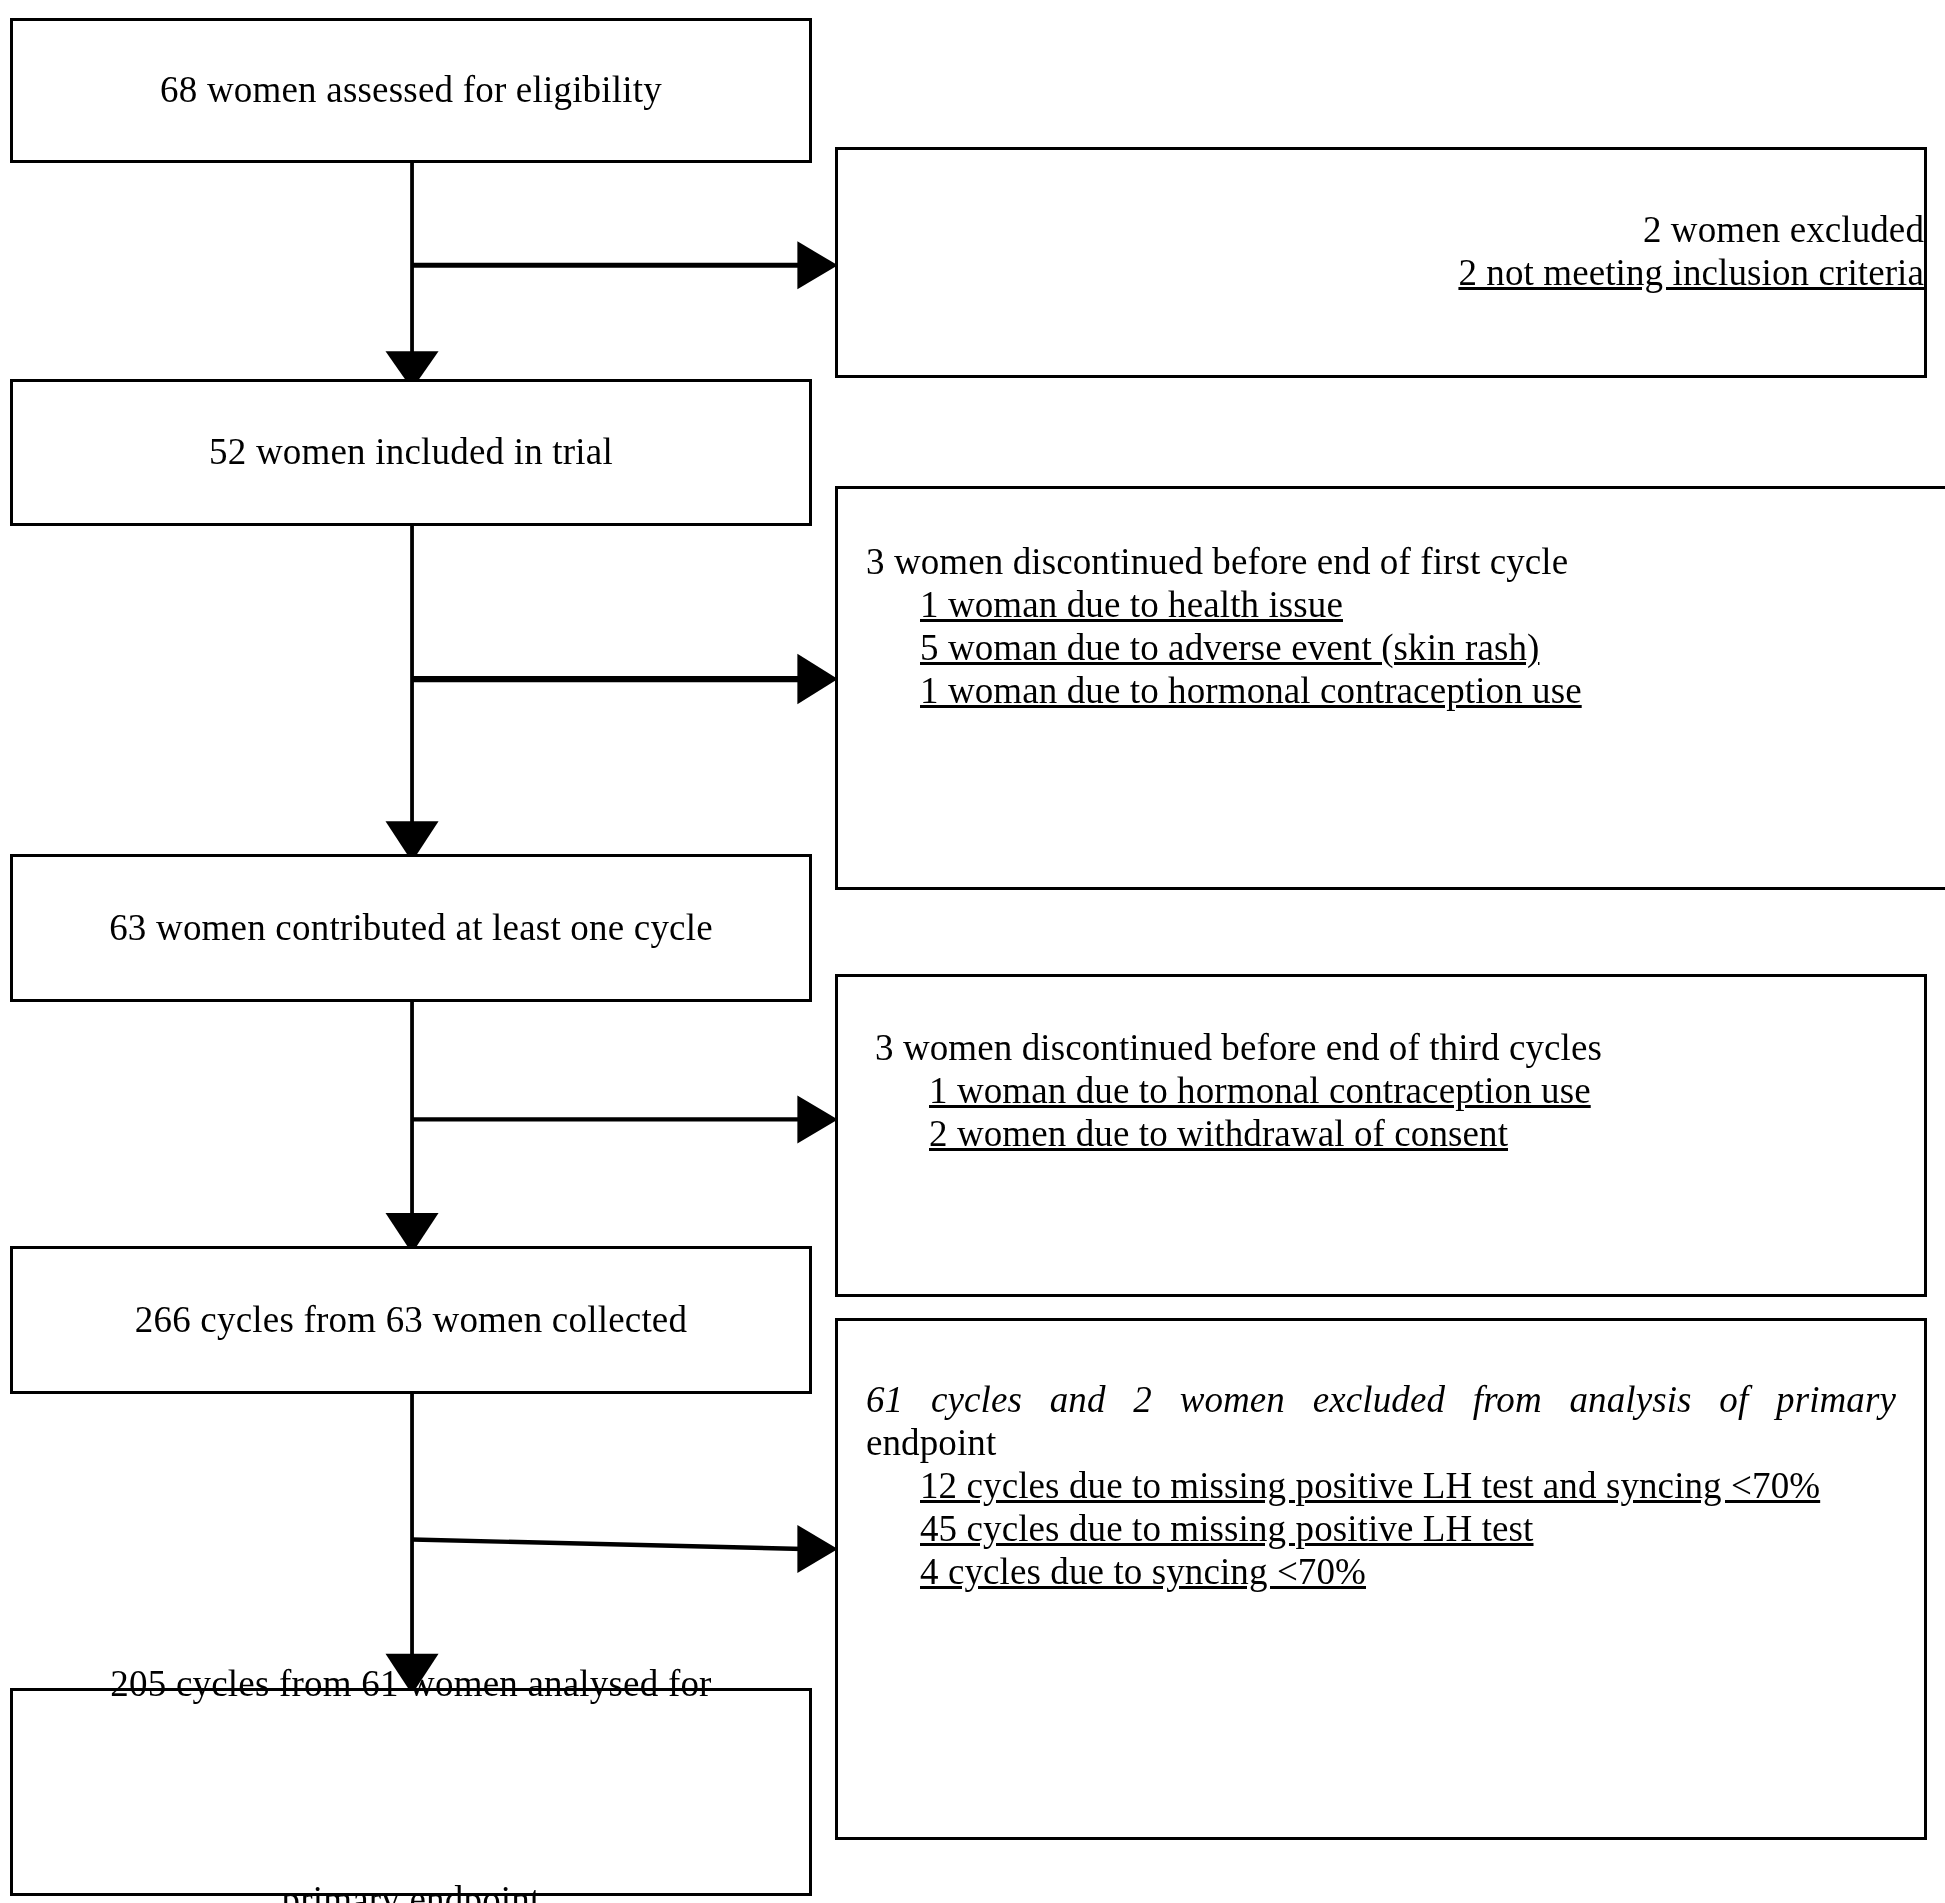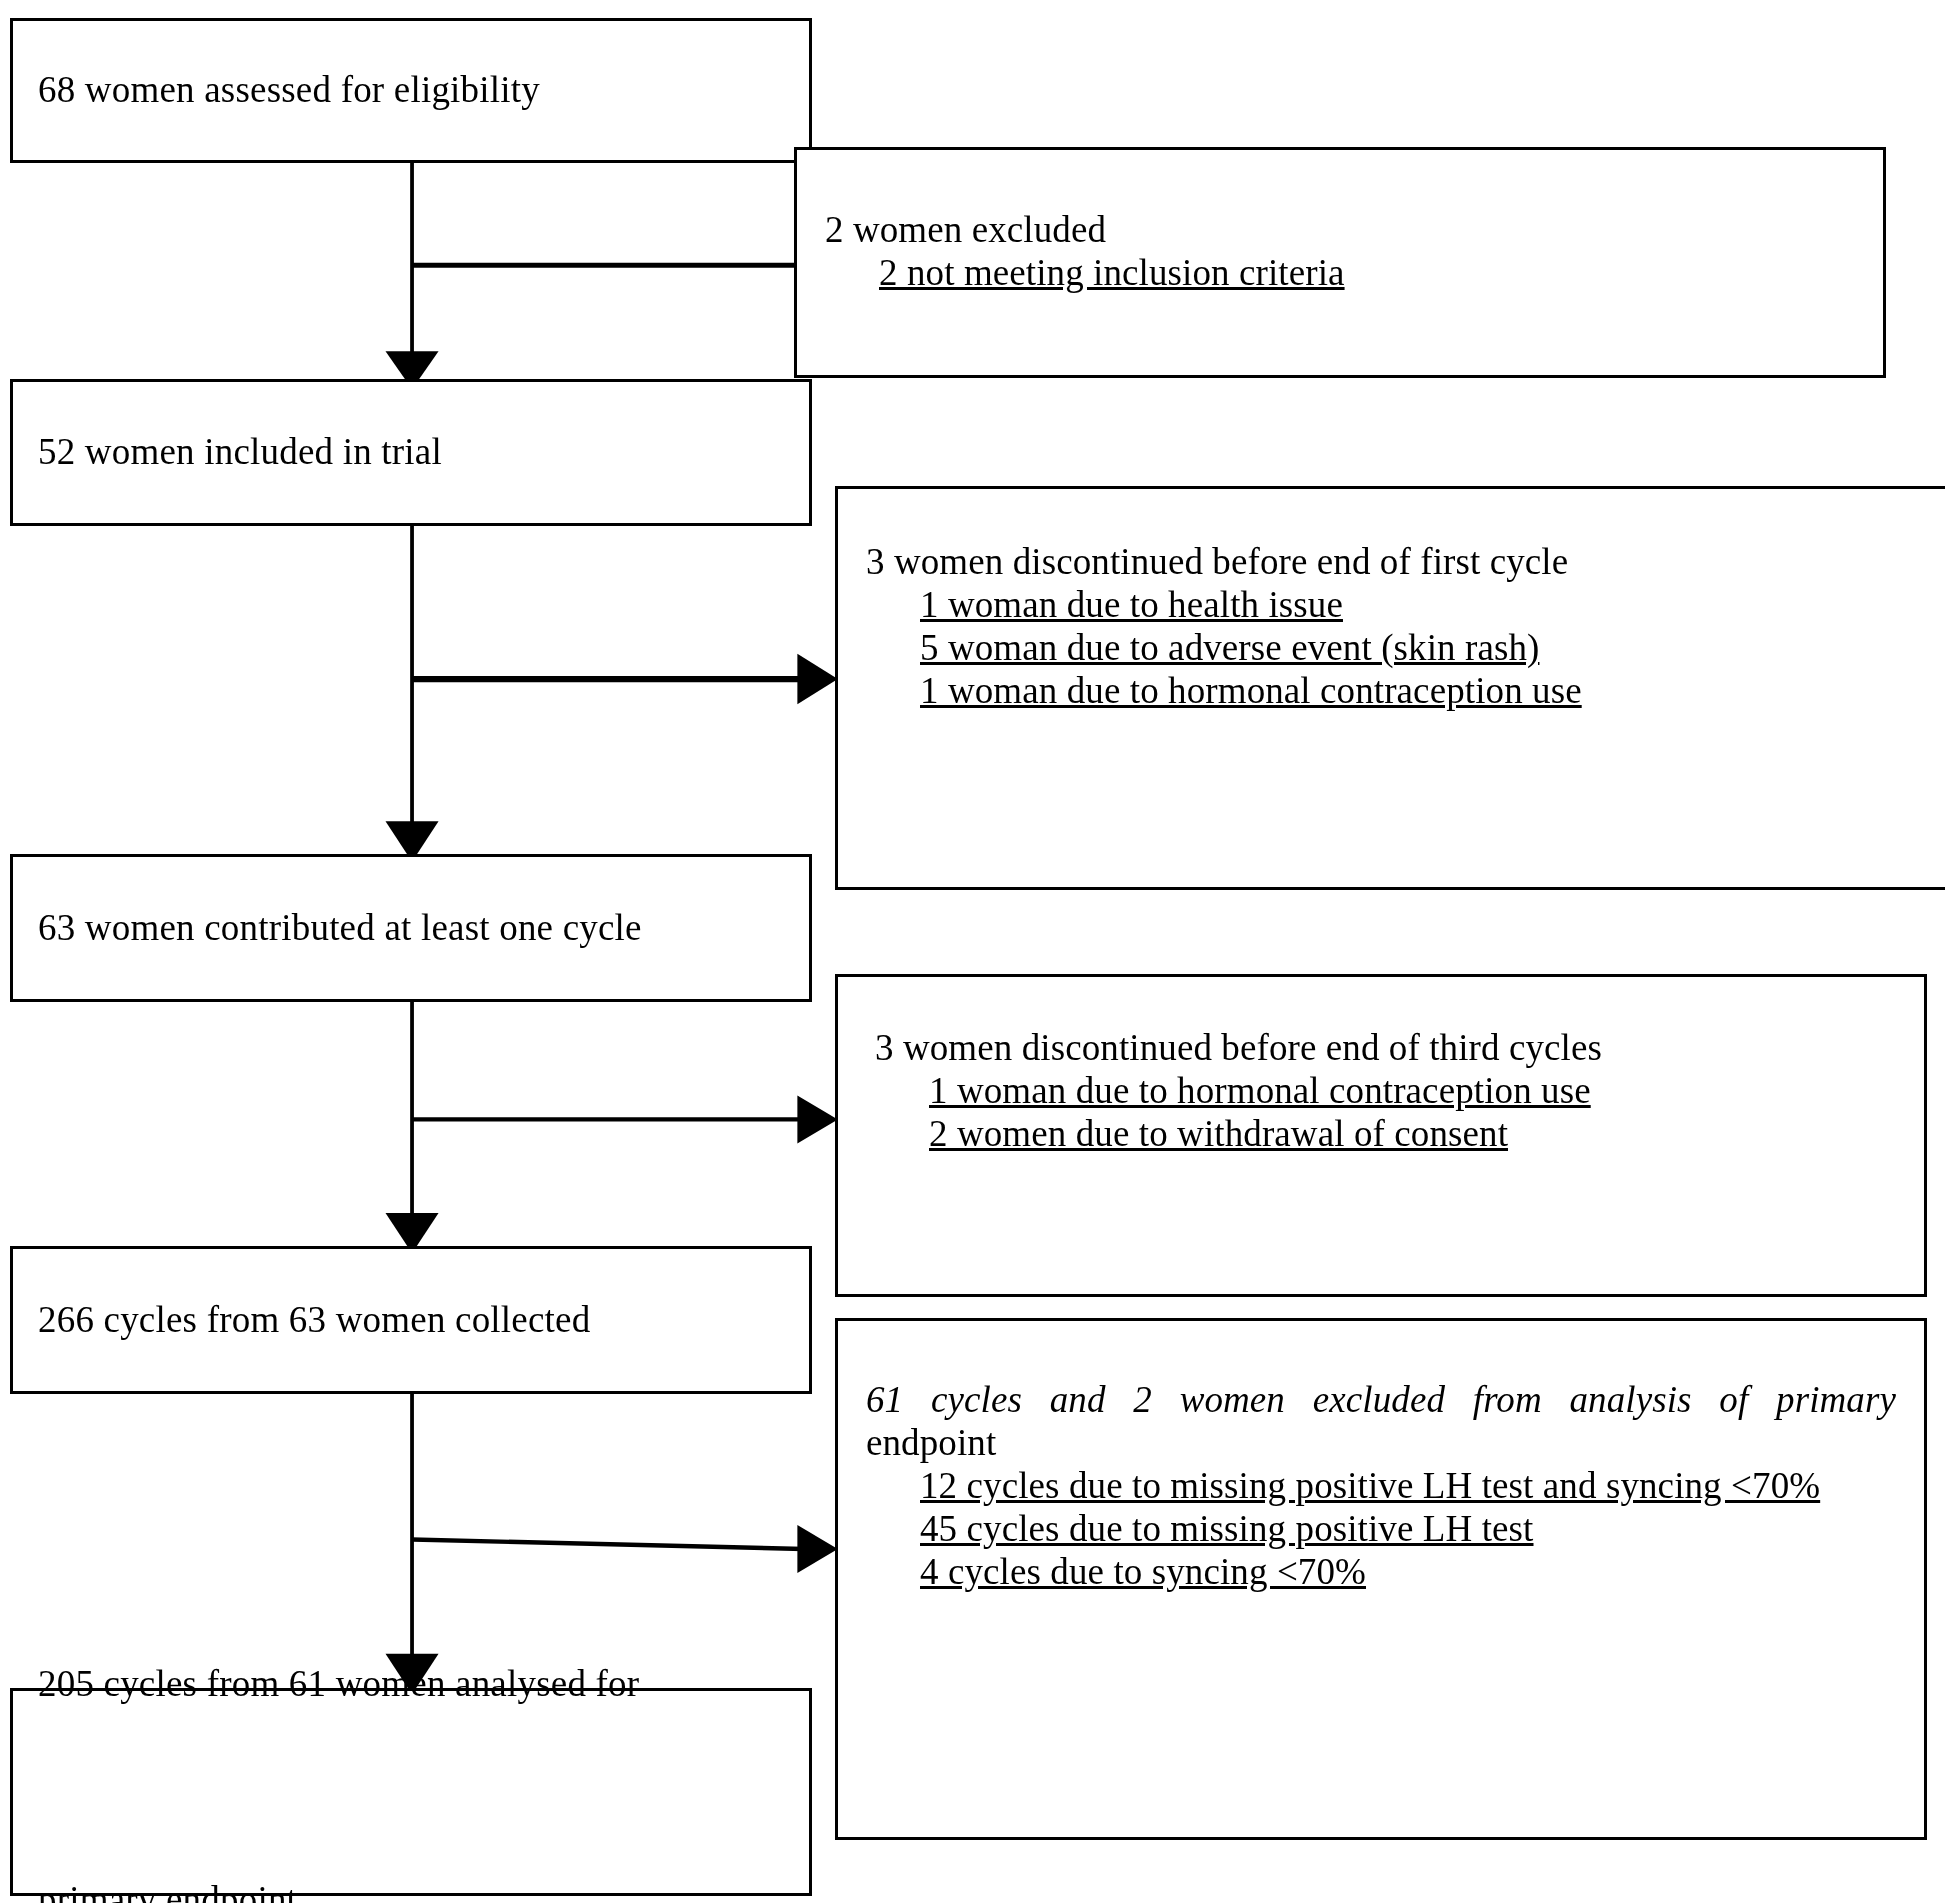--- a/index.html
+++ b/index.html
@@ -45,21 +45,21 @@
   }
   .box-text {
     font-size: 37px;
     line-height: 1.95;
     letter-spacing: 0.2px;
     white-space: pre-wrap;
   }
   .left .box-text {
     padding: 0 25px;
     width: 100%;
-    text-align: left;
+    text-align: center;
   }
   .right-lines {
     padding: 0;
     width: 100%;
   }
   .rline {
     font-size: 37px;
     letter-spacing: 0.1px;
     white-space: nowrap;
   }
@@ -148,21 +148,21 @@
     <div class="box-text">266 cycles from 63 women collected</div>
   </div>
 
   <div class="node-box left" style="left:10px; top:1688px; width:802px; height:208px;">
     <div class="box-text">
       <div>205 cycles from 61 women analysed for</div>
       <div>primary endpoint</div>
     </div>
   </div>
 
-  <div class="node-box right" style="left:794px; top:147px; width:1092px; height:231px; padding:58px 0 15px 28px;">
+  <div class="node-box right" style="left:835px; top:147px; width:1092px; height:231px; padding:58px 0 15px 28px;text-align:right;">
     <div class="right-lines">
       <div class="rline head">2 women excluded</div>
       <div class="rline sub">2 not meeting inclusion criteria</div>
     </div>
   </div>
 
   <div class="node-box right" style="left:835px; top:486px; width:1252px; height:404px; padding:51px 0 0 28px;">
     <div class="right-lines">
       <div class="rline head">3 women discontinued before end of first cycle</div>
       <div class="rline sub">1 woman due to health issue</div>

